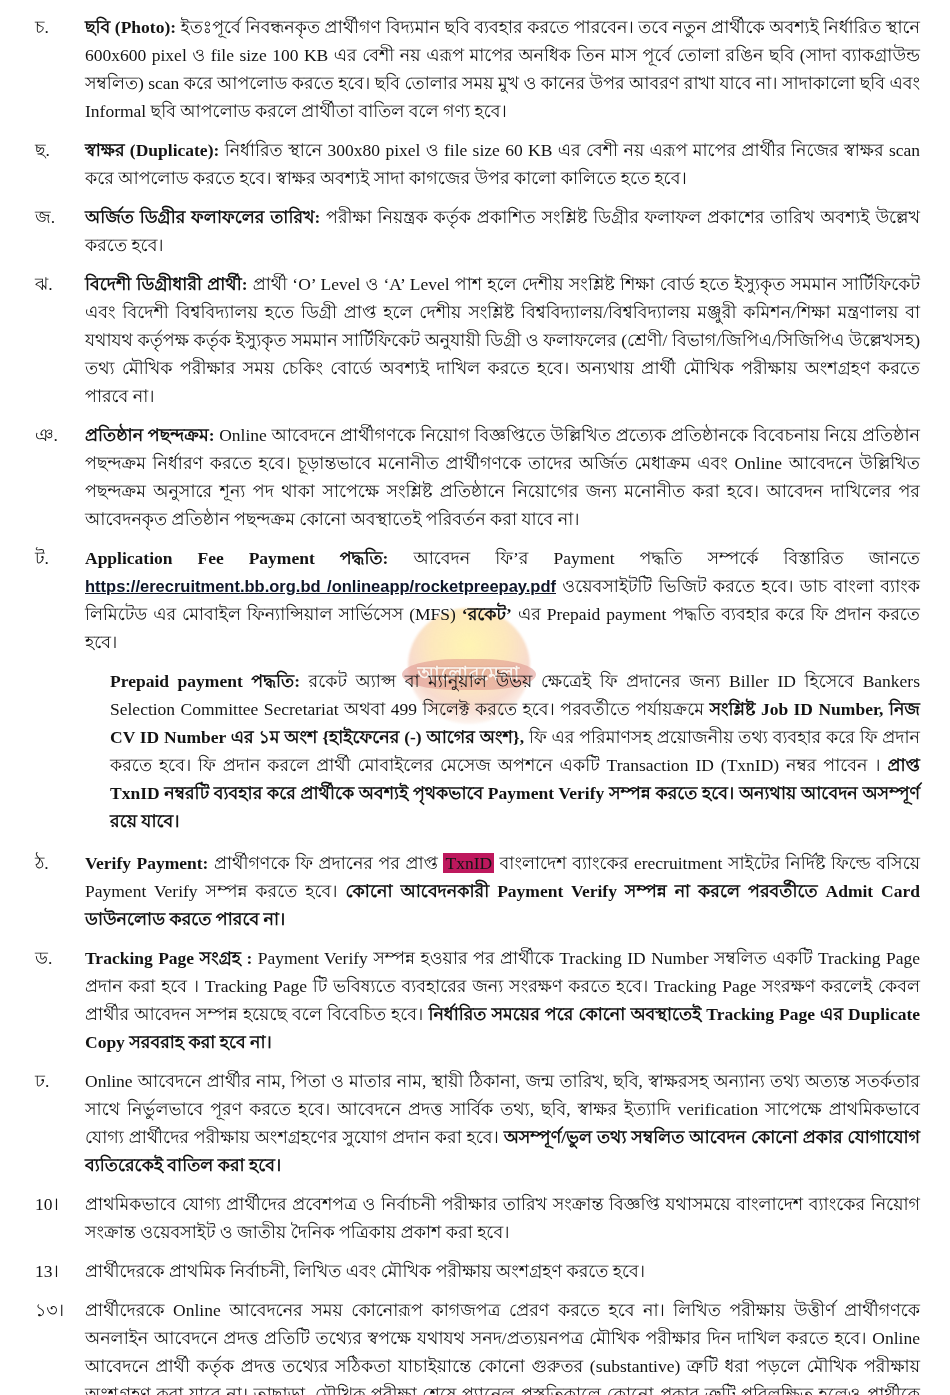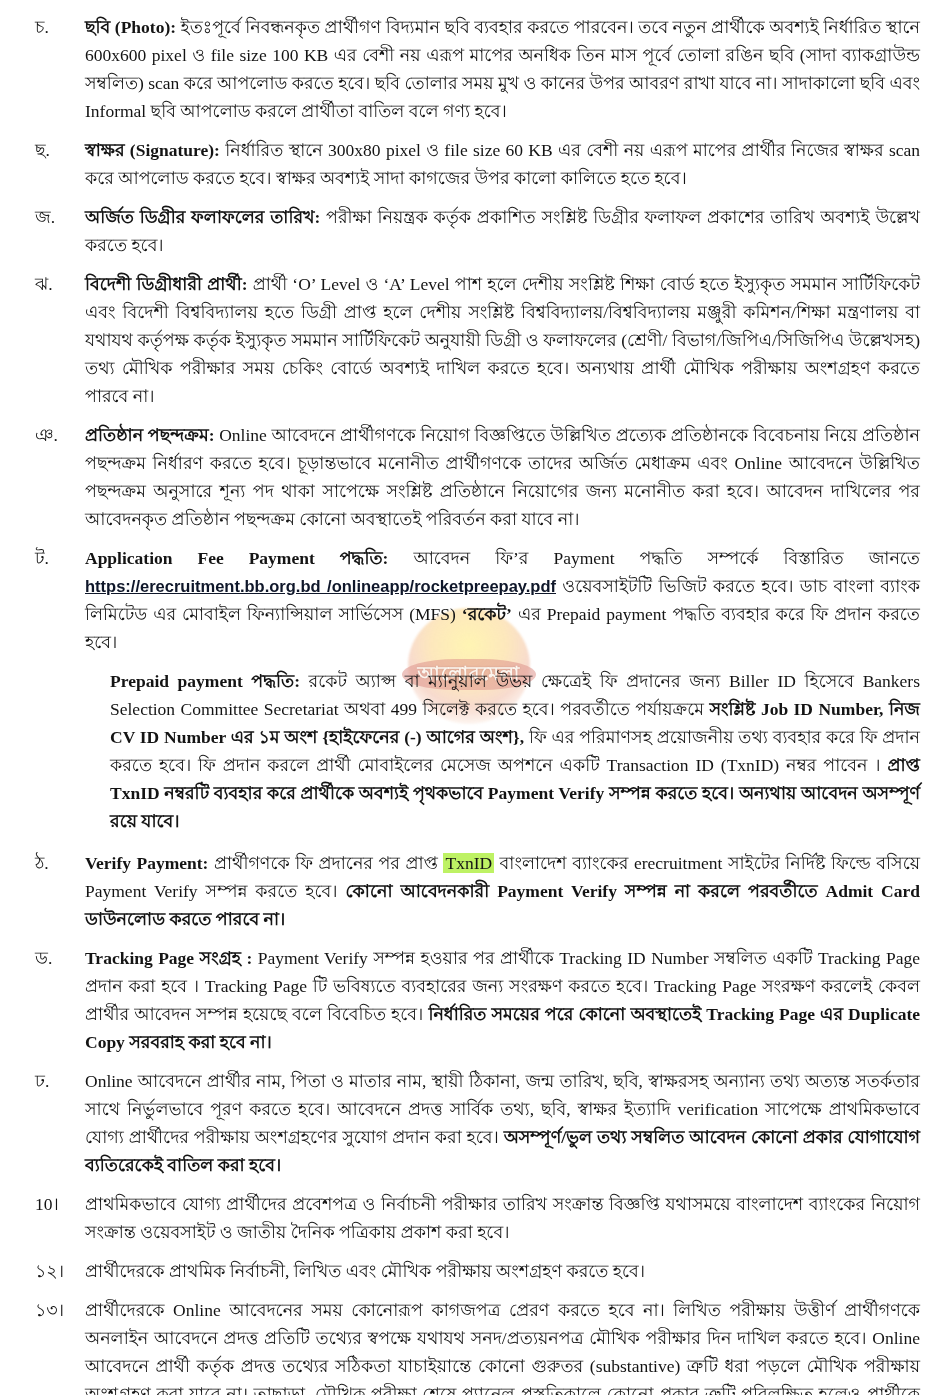--- a/index.html
+++ b/index.html
@@ -14,21 +14,21 @@
     font-family:"Liberation Serif","DejaVu Serif",serif;
     font-size:17.5px;
     line-height:1.6;
   }
   .doc-body { position:relative; z-index:2; }
   .item { display:flex; margin:0 0 11px 25px; }
   .item .marker { flex:0 0 50px; }
   .item .body { flex:1; text-align:justify; }
   .item.sub { margin-left:100px; margin-top:6px; margin-bottom:14px; }
   .seg-b { font-weight:bold; }
-  .seg-hl { background:#bef264; padding:0 2px; }
+  .seg-hl { background:#be185d; padding:0 2px; }
   a.seg-link {
     color:#0f172a;
     font-family:"Liberation Sans","DejaVu Sans",sans-serif;
     font-size:16.5px;
     font-weight:bold;
     text-decoration:underline;
     word-break:break-word;
   }
   
   .watermark {
@@ -69,21 +69,21 @@
     <div class="wm-sun"></div>
     <div class="wm-band">আলোরমেলা</div>
   </div>
   <div class="doc-body">
       <div class="item alpha">
         <div class="marker">চ.</div>
         <div class="body"><span class="seg seg-b">ছবি (Photo): </span><span class="seg">ইতঃপূর্বে নিবন্ধনকৃত প্রার্থীগণ বিদ্যমান ছবি ব্যবহার করতে পারবেন। তবে নতুন প্রার্থীকে অবশ্যই নির্ধারিত স্থানে 600x600 pixel ও file size 100 KB  এর বেশী নয় এরূপ মাপের অনধিক তিন মাস পূর্বে তোলা রঙিন ছবি (সাদা ব্যাকগ্রাউন্ড সম্বলিত) scan করে আপলোড করতে হবে। ছবি তোলার সময় মুখ ও কানের উপর আবরণ রাখা যাবে না। সাদাকালো ছবি এবং Informal ছবি আপলোড করলে প্রার্থীতা বাতিল বলে গণ্য হবে।</span></div>
       </div>
       <div class="item alpha">
         <div class="marker">ছ.</div>
-        <div class="body"><span class="seg seg-b">স্বাক্ষর (Signature): </span><span class="seg"> নির্ধারিত স্থানে 300x80 pixel ও file size 60 KB এর বেশী নয় এরূপ মাপের প্রার্থীর নিজের স্বাক্ষর scan করে আপলোড করতে হবে। স্বাক্ষর অবশ্যই সাদা কাগজের উপর কালো কালিতে হতে হবে।</span></div>
+        <div class="body"><span class="seg seg-b">স্বাক্ষর (Duplicate): </span><span class="seg"> নির্ধারিত স্থানে 300x80 pixel ও file size 60 KB এর বেশী নয় এরূপ মাপের প্রার্থীর নিজের স্বাক্ষর scan করে আপলোড করতে হবে। স্বাক্ষর অবশ্যই সাদা কাগজের উপর কালো কালিতে হতে হবে।</span></div>
       </div>
       <div class="item alpha">
         <div class="marker">জ.</div>
         <div class="body"><span class="seg seg-b">অর্জিত ডিগ্রীর ফলাফলের তারিখ: </span><span class="seg">পরীক্ষা নিয়ন্ত্রক কর্তৃক প্রকাশিত সংশ্লিষ্ট ডিগ্রীর ফলাফল প্রকাশের তারিখ অবশ্যই উল্লেখ করতে হবে।</span></div>
       </div>
       <div class="item alpha">
         <div class="marker">ঝ.</div>
         <div class="body"><span class="seg seg-b">বিদেশী ডিগ্রীধারী প্রার্থী: </span><span class="seg">প্রার্থী ‘O’ Level ও ‘A’ Level পাশ হলে দেশীয় সংশ্লিষ্ট শিক্ষা বোর্ড হতে ইস্যুকৃত সমমান সার্টিফিকেট এবং বিদেশী বিশ্ববিদ্যালয় হতে ডিগ্রী প্রাপ্ত হলে দেশীয় সংশ্লিষ্ট বিশ্ববিদ্যালয়/বিশ্ববিদ্যালয় মঞ্জুরী কমিশন/শিক্ষা মন্ত্রণালয় বা যথাযথ কর্তৃপক্ষ কর্তৃক ইস্যুকৃত সমমান সার্টিফিকেট অনুযায়ী ডিগ্রী ও ফলাফলের (শ্রেণী/ বিভাগ/জিপিএ/সিজিপিএ উল্লেখসহ) তথ্য মৌখিক পরীক্ষার সময় চেকিং বোর্ডে অবশ্যই দাখিল করতে হবে। অন্যথায় প্রার্থী মৌখিক পরীক্ষায় অংশগ্রহণ করতে পারবে না।</span></div>
       </div>
       <div class="item alpha">
@@ -107,21 +107,21 @@
       </div>
       <div class="item alpha">
         <div class="marker">ঢ.</div>
         <div class="body"><span class="seg">Online আবেদনে প্রার্থীর নাম, পিতা ও মাতার নাম, স্থায়ী ঠিকানা, জন্ম তারিখ, ছবি, স্বাক্ষরসহ অন্যান্য তথ্য অত্যন্ত সতর্কতার সাথে নির্ভুলভাবে পূরণ করতে হবে। আবেদনে প্রদত্ত সার্বিক তথ্য, ছবি, স্বাক্ষর ইত্যাদি verification সাপেক্ষে প্রাথমিকভাবে যোগ্য প্রার্থীদের পরীক্ষায় অংশগ্রহণের সুযোগ প্রদান করা হবে। </span><span class="seg seg-b">অসম্পূর্ণ/ভুল তথ্য সম্বলিত আবেদন কোনো প্রকার যোগাযোগ ব্যতিরেকেই বাতিল করা হবে।</span></div>
       </div>
       <div class="item num">
         <div class="marker">10।</div>
         <div class="body"><span class="seg">প্রাথমিকভাবে যোগ্য প্রার্থীদের প্রবেশপত্র ও নির্বাচনী পরীক্ষার তারিখ সংক্রান্ত বিজ্ঞপ্তি যথাসময়ে বাংলাদেশ ব্যাংকের নিয়োগ সংক্রান্ত ওয়েবসাইট ও জাতীয় দৈনিক পত্রিকায় প্রকাশ করা হবে।</span></div>
       </div>
       <div class="item num">
-        <div class="marker">১২।</div>
+        <div class="marker">13।</div>
         <div class="body"><span class="seg">প্রার্থীদেরকে প্রাথমিক নির্বাচনী, লিখিত এবং মৌখিক পরীক্ষায় অংশগ্রহণ করতে হবে।</span></div>
       </div>
       <div class="item num">
         <div class="marker">১৩।</div>
         <div class="body"><span class="seg">প্রার্থীদেরকে Online আবেদনের সময় কোনোরূপ কাগজপত্র প্রেরণ করতে হবে না। লিখিত পরীক্ষায় উত্তীর্ণ প্রার্থীগণকে অনলাইন আবেদনে প্রদত্ত প্রতিটি তথ্যের স্বপক্ষে যথাযথ সনদ/প্রত্যয়নপত্র মৌখিক পরীক্ষার দিন দাখিল করতে হবে। Online আবেদনে প্রার্থী কর্তৃক প্রদত্ত তথ্যের সঠিকতা যাচাইয়ান্তে কোনো গুরুতর (substantive)  ত্রুটি ধরা পড়লে মৌখিক পরীক্ষায় অংশগ্রহণ করা যাবে না। তাছাড়া, মৌখিক পরীক্ষা শেষে প্যানেল প্রস্তুতিকালে কোনো প্রকার ত্রুটি পরিলক্ষিত হলেও প্রার্থীকে প্যানেলভুক্ত করা হবে না।</span></div>
       </div>
     </div>
 
 </div>
 

